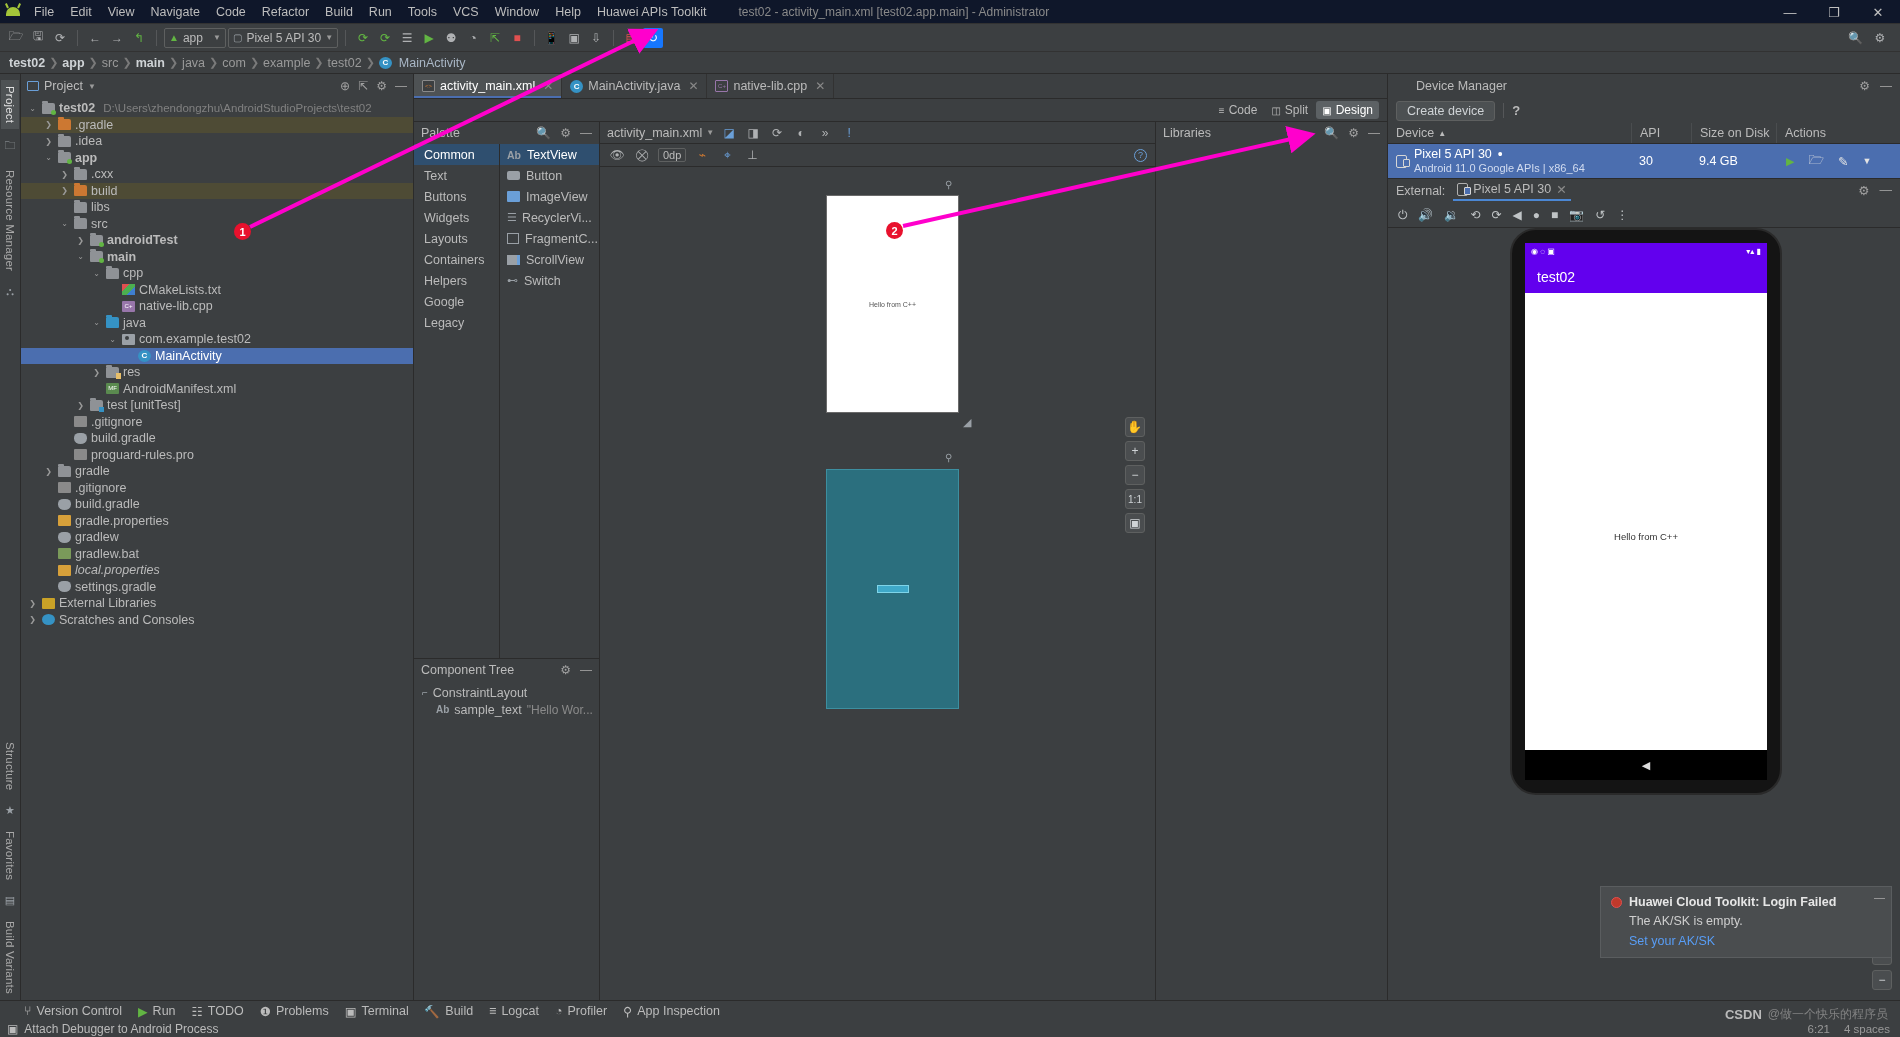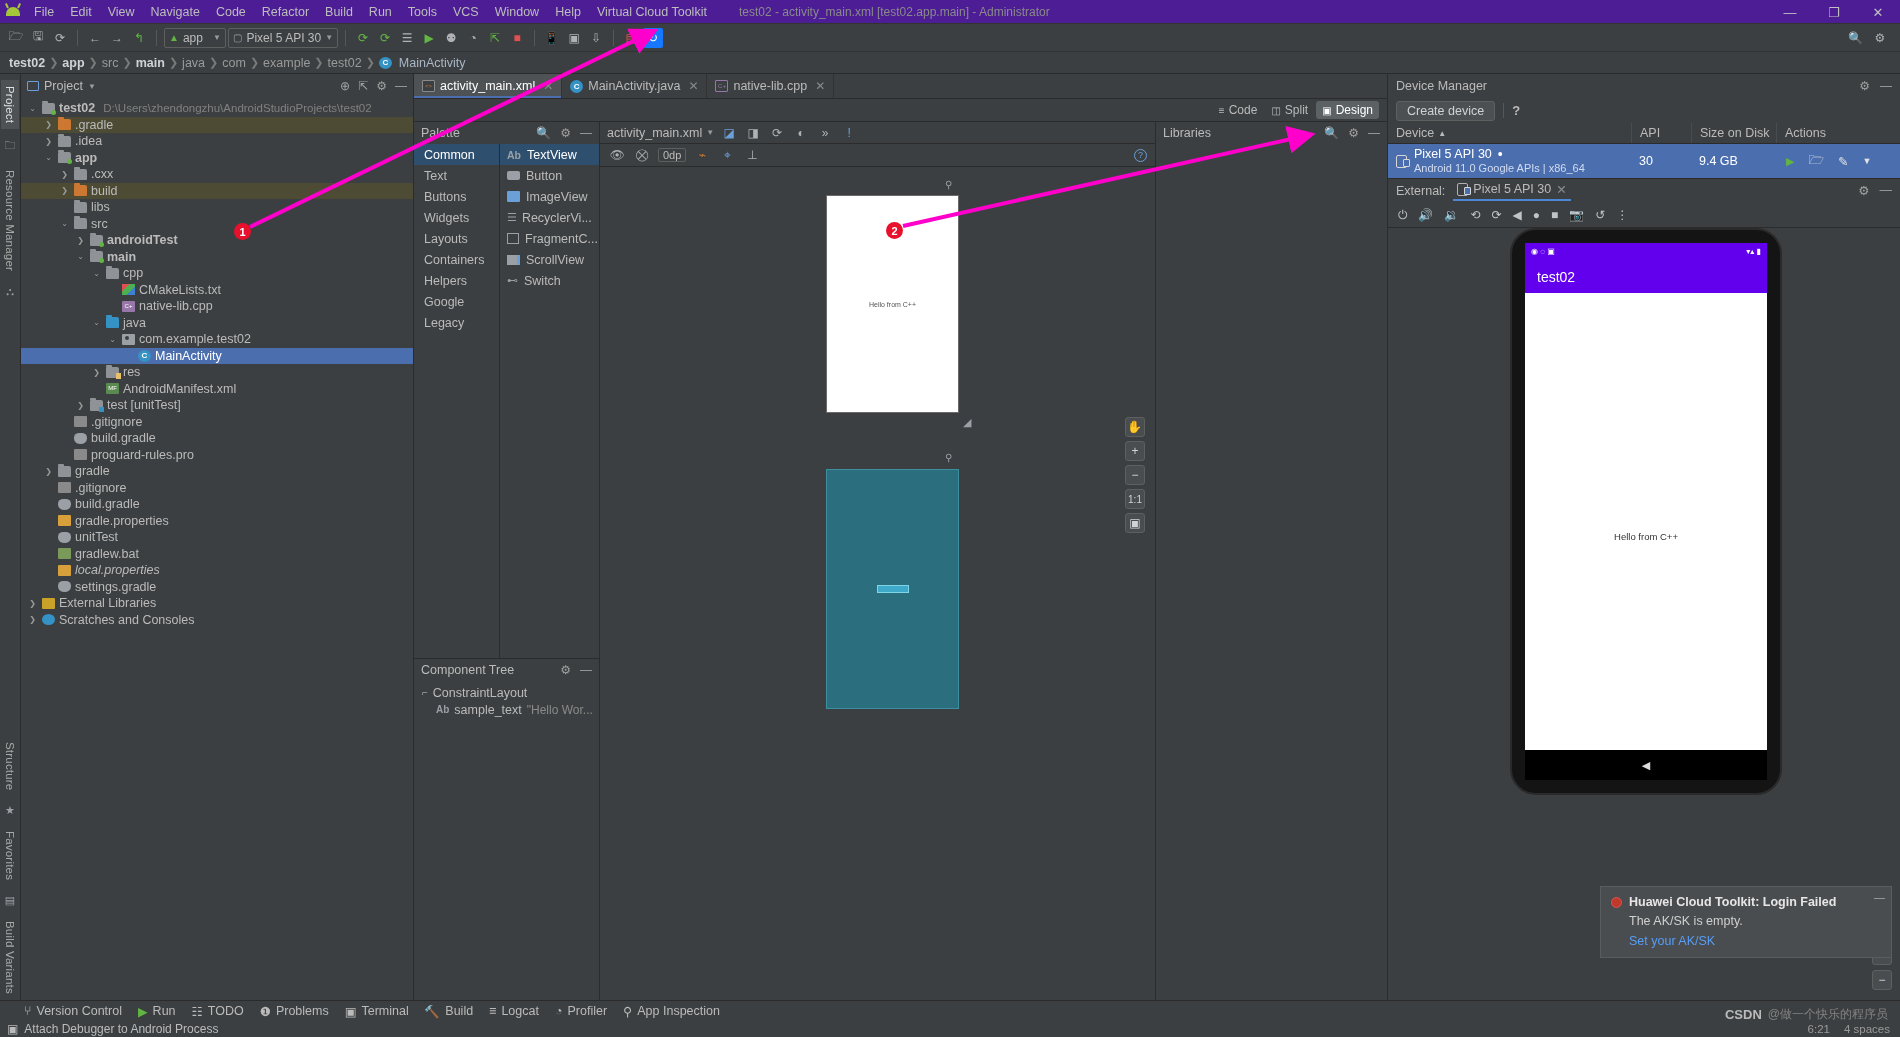--- a/index.html
+++ b/index.html
@@ -7,21 +7,21 @@
     width: 1900px; height: 1037px;
     background: #3c3f41;
     font-family: "Liberation Sans", sans-serif;
     color: #bbbbbb;
     overflow: hidden;
   }
   body { position: relative; font-size: 12.5px; }
 
   
   .titlebar {
-    height: 24px; background: #4c1d95; display: flex; align-items: center;
+    height: 24px; background: #0f172a; display: flex; align-items: center;
     position: relative; border-bottom: 1px solid #323232;
   }
   .app-logo { width: 26px; display:flex; align-items:center; justify-content:center; }
   .android-head {
     width: 14px; height: 9px; background: #a4c639;
     border-radius: 7px 7px 0 0; position: relative;
   }
   .android-head:before, .android-head:after {
     content:''; position:absolute; top:-4px; width:2px; height:5px;
     background:#a4c639; transform-origin: bottom;
@@ -205,21 +205,21 @@
   .resize-handle { position: absolute; color: #9aa0a6; font-size: 11px; }
   .zoom-ctrls { position: absolute; right: 10px; display: flex; flex-direction: column; gap: 4px; }
   .zbtn {
     width: 20px; height: 20px; background: #4a4d4f; border: 1px solid #5e6060; border-radius: 3px;
     display: flex; align-items: center; justify-content: center; font-size: 12px; color: #cfd3d6;
   }
   .attrs-col { width: 232px; border-left: 1px solid #2b2b2b; background: #3c3f41; display:flex; flex-direction:column; }
 
   
   .right-dock { width: 513px; background: #3c3f41; border-left: 1px solid #2b2b2b; display: flex; flex-direction: column; }
-  .dm-head { height: 24px; display:flex; align-items:center; padding: 0 8px; font-size: 12.5px; color: #bbb; }
+  .dm-head { height: 24px; display:flex; align-items:center; padding: 0 8px; font-size: 12.5px; color: #bbb; margin-left: 20px; }
   .dm-head .acts { margin-left:auto; display:flex; gap:10px; color:#a0a0a0; font-size:12px; }
   .dm-tabs { height: 23px; display: flex; align-items: stretch; gap: 0; padding-left: 8px; border-bottom: 1px solid #2b2b2b; }
   .dm-tab { padding: 0 12px; display:flex; align-items:center; font-size: 12.5px; color: #bbb; position: relative; }
   .dm-tab.active { color: #ffffff; }
   .dm-tab.active:after { content:''; position:absolute; left:2px; right:2px; bottom:-1px; height: 2px; background: #4b87d4; }
   .dm-actions { height: 25px; display:flex; align-items:center; gap: 8px; padding-left: 8px; }
   .dm-create {
     background: #4c5052; border: 1px solid #5e6060; border-radius: 3px; padding: 2px 10px;
     font-size: 12.5px; color: #cfd3d6;
   }
@@ -305,21 +305,21 @@
   <div class="menu-item">View</div>
   <div class="menu-item">Navigate</div>
   <div class="menu-item">Code</div>
   <div class="menu-item">Refactor</div>
   <div class="menu-item">Build</div>
   <div class="menu-item">Run</div>
   <div class="menu-item">Tools</div>
   <div class="menu-item">VCS</div>
   <div class="menu-item">Window</div>
   <div class="menu-item">Help</div>
-  <div class="menu-item">Virtual Cloud Toolkit</div>
+  <div class="menu-item">Huawei APIs Toolkit</div>
   <div class="win-title">test02 - activity_main.xml [test02.app.main] - Administrator</div>
   <div class="win-controls">
     <div class="win-btn">—</div>
     <div class="win-btn">❐</div>
     <div class="win-btn close">✕</div>
   </div>
 </div>
 
 <div class="toolbar">
   <div class="tb-ico">🗁</div>
@@ -540,21 +540,21 @@
           <span>build.gradle</span>
         </div>
         <div class="tr" style="padding-left: 22px;">
           <span class="arrow none"></span>
           <span class="fi props"></span>
           <span>gradle.properties</span>
         </div>
         <div class="tr" style="padding-left: 22px;">
           <span class="arrow none"></span>
           <span class="fi gradle"></span>
-          <span>unitTest</span>
+          <span>gradlew</span>
         </div>
         <div class="tr" style="padding-left: 22px;">
           <span class="arrow none"></span>
           <span class="fi bat"></span>
           <span>gradlew.bat</span>
         </div>
         <div class="tr" style="padding-left: 22px; font-style: italic;">
           <span class="arrow none"></span>
           <span class="fi props"></span>
           <span>local.properties</span>

